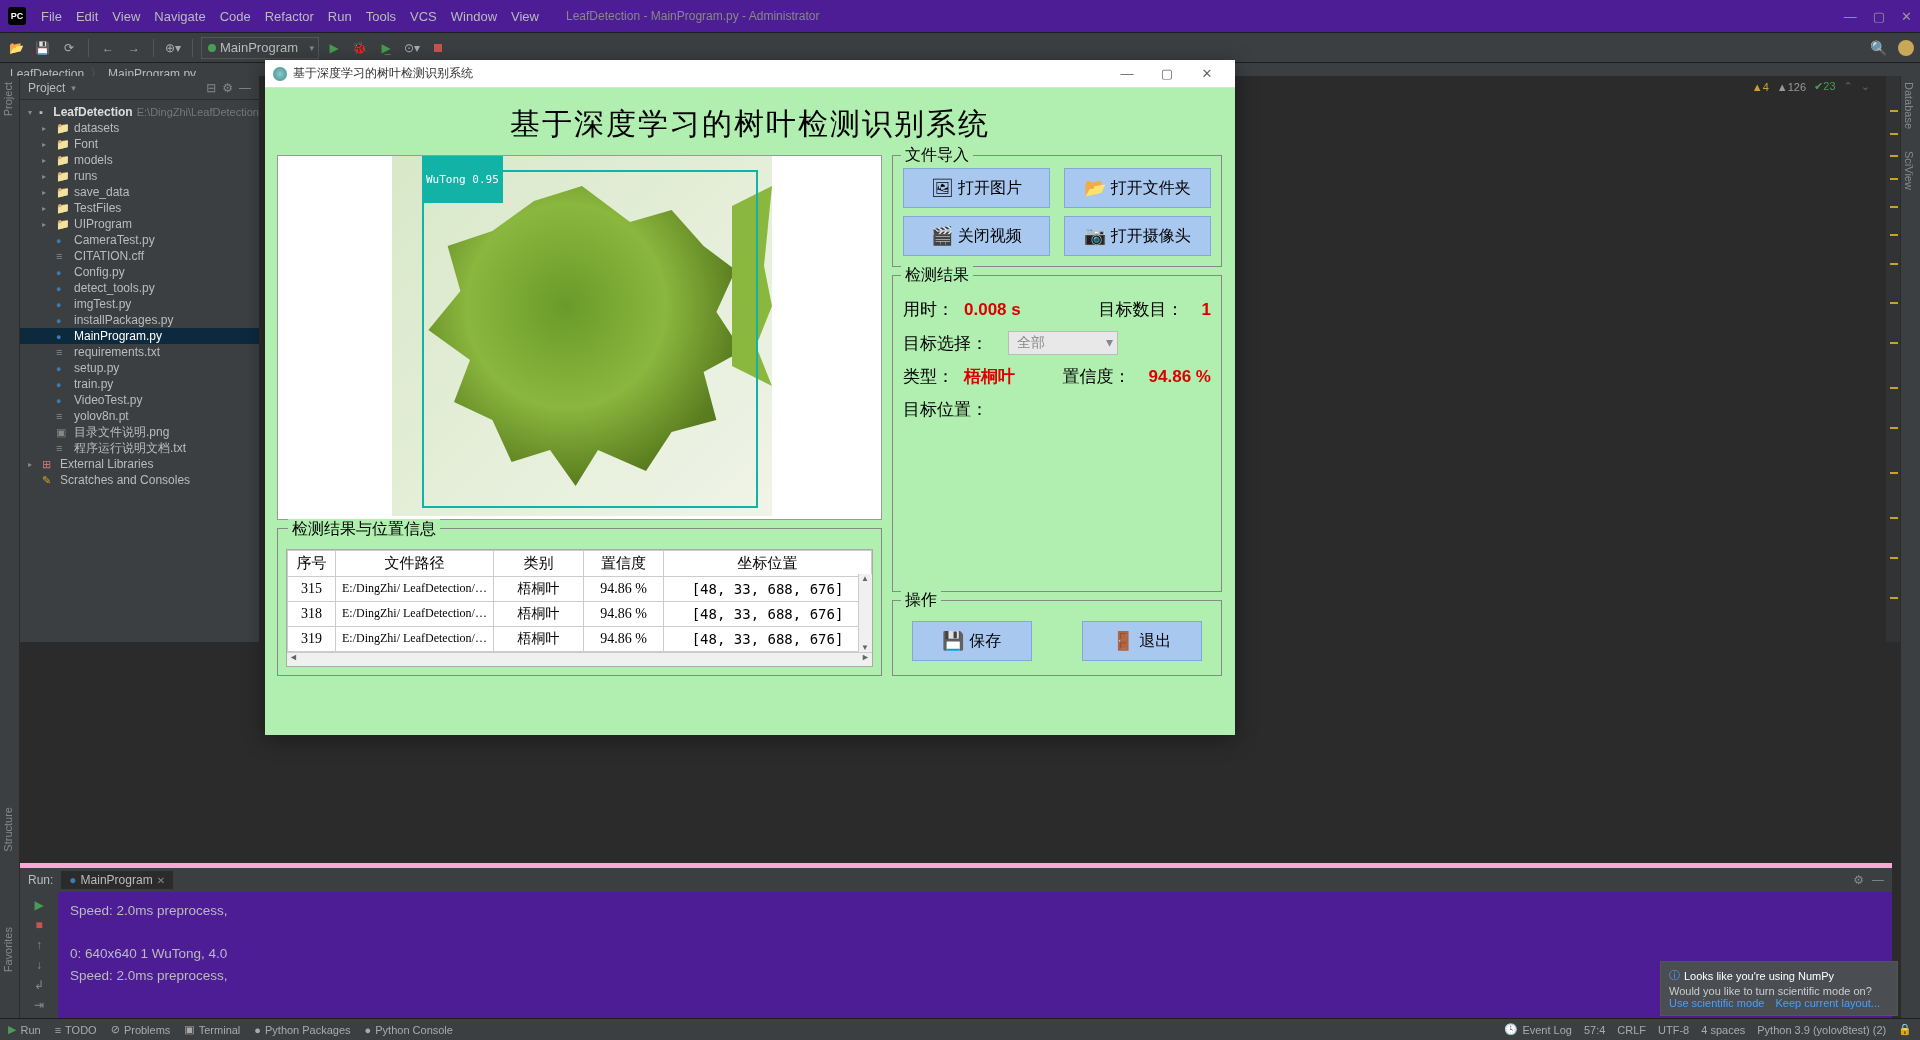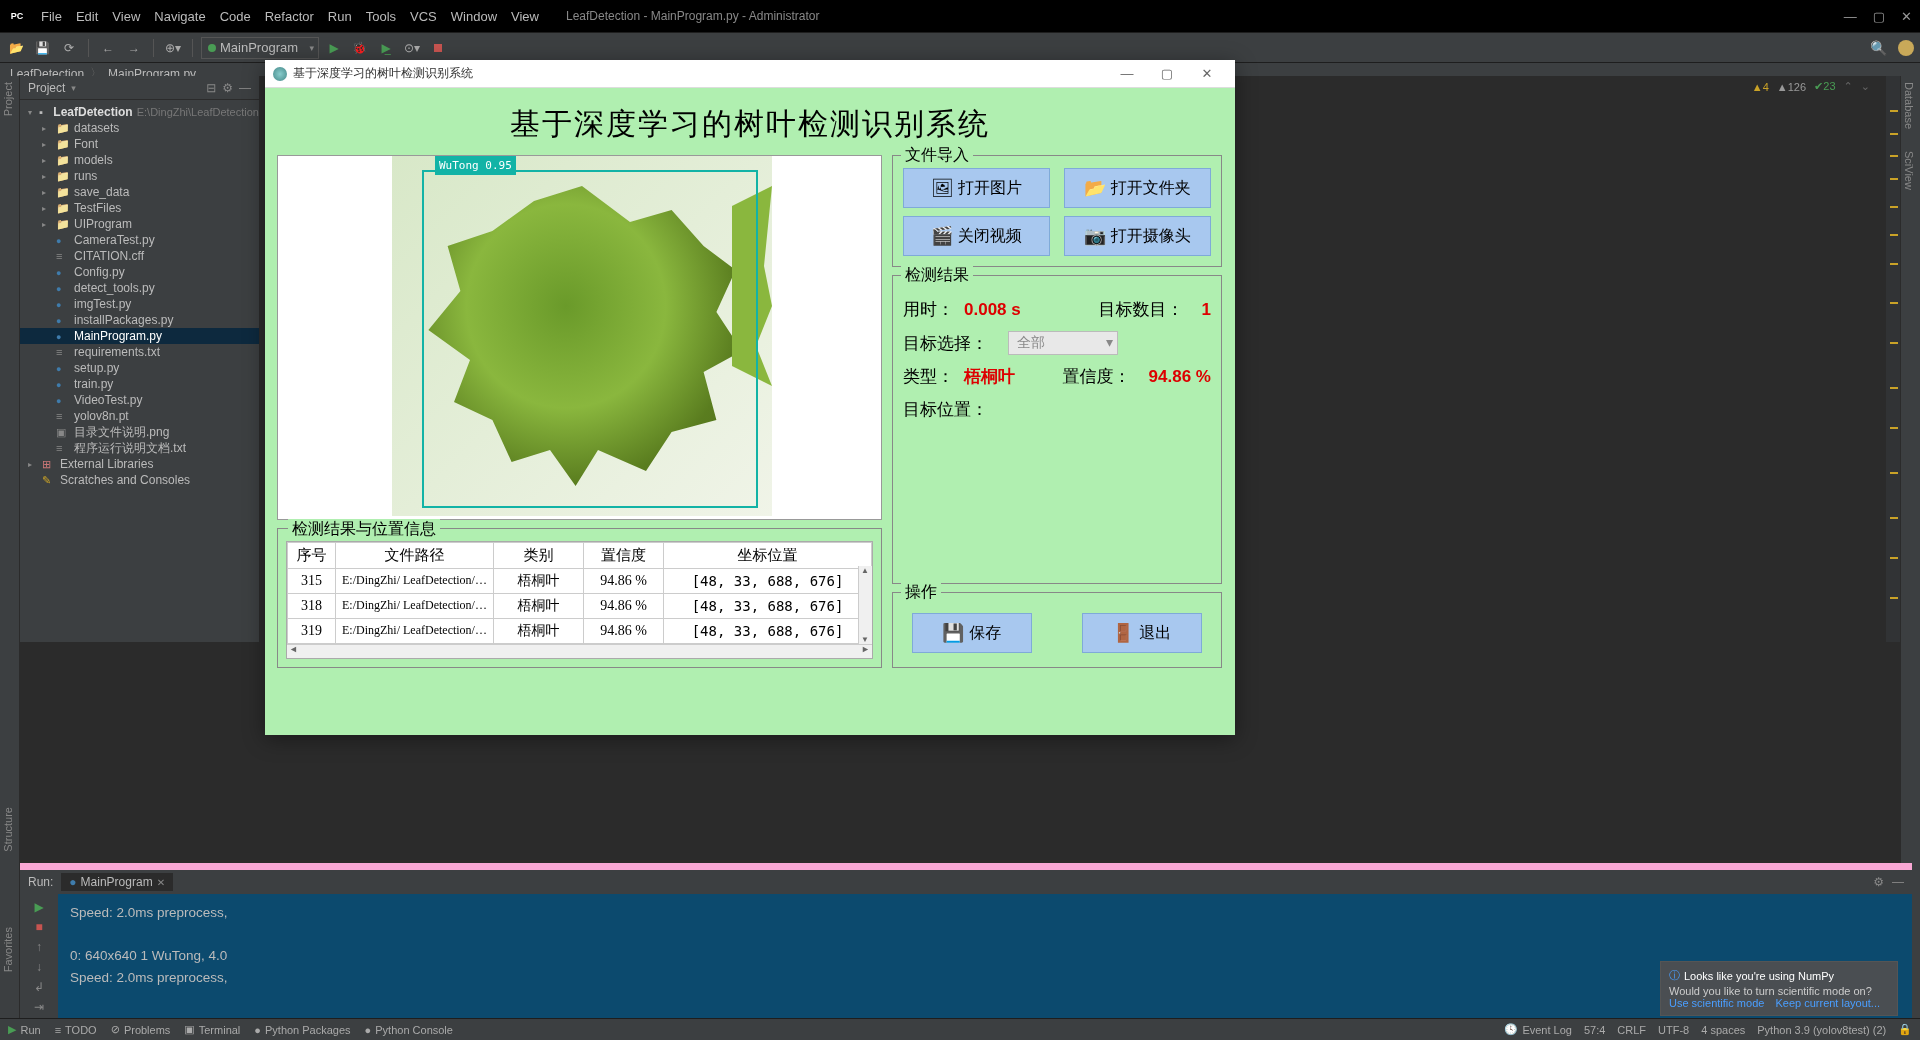--- a/index.html
+++ b/index.html
@@ -1,19 +1,19 @@
 <!DOCTYPE html>
 <html><head>
 <meta charset="utf-8">
 <style>
 * { margin: 0; padding: 0; box-sizing: border-box; font-family: "Segoe UI", Arial, sans-serif; }
 body { background: #2b2b2b; color: #bbb; width: 1920px; height: 1040px; overflow: hidden; position: relative; font-size: 13px; }
 
 
-.menubar { height: 24px; background: #000000; display: flex; align-items: center; padding: 16px 8px; border-bottom: 1px solid #1e1e1e; }
+.menubar { height: 24px; background: #4c1d95; display: flex; align-items: center; padding: 16px 8px; border-bottom: 1px solid #1e1e1e; }
 .menubar .logo { width: 18px; height: 18px; background: #000; border-radius: 3px; margin-right: 8px; display:flex; align-items:center; justify-content:center; color:#fff; font-size:9px; font-weight:bold;}
 .menubar .menu-item { padding: 2px 7px; color: #bbb; cursor: default; }
 .menubar .title-text { margin-left: 20px; color: #888; font-size: 12px; }
 .menubar .win-ctrls { margin-left: auto; display: flex; gap: 16px; color: #999; }
 .menubar .win-ctrls span { cursor: default; }
 
 
 .toolbar { height: 30px; background: #3c3f41; display: flex; align-items: center; padding: 0 6px; border-bottom: 1px solid #1e1e1e; gap: 4px; }
 .toolbar .tb-btn { width: 22px; height: 22px; display:flex; align-items:center; justify-content:center; color:#aaa; font-size:12px; }
 .toolbar .sep { width: 1px; height: 18px; background: #555; margin: 0 4px; }
@@ -51,21 +51,21 @@
 .indent1{ padding-left:22px;}
 
 
 .editor-area{ position:absolute; left:260px; right:20px; top:76px; bottom:398px; background:#2b2b2b; }
 .editor-gutter-right{ position:absolute; right:0; top:0; bottom:0; width:14px; background:#313335;}
 .editor-gutter-right .mark{ position:absolute; right:2px; width:8px; height:2px;}
 .editor-status{ position:absolute; top:4px; right:30px; font-size:11px; color:#888; display:flex; gap:8px; align-items:center;}
 .editor-status .warn{color:#c9a227;} .editor-status .weak{color:#999;} .editor-status .typo{color:#499c54;}
 
 
-.run-panel{ position:absolute; left:20px; right:8px; bottom:22px; height:155px; background:#0c4a6e; border-top:7px solid #f9a8d4;}
+.run-panel{ position:absolute; left:20px; right:28px; bottom:22px; height:155px; background:#4c1d95; border-top:5px solid #f9a8d4;}
 .run-header{ height:24px; background:#3c3f41; display:flex; align-items:center; padding:0 8px; font-size:12px; gap:8px;}
 .run-header .tab{ background:#2b2b2b; padding:2px 8px; display:flex; gap:4px; align-items:center;}
 .run-header .tab .close{color:#888; font-size:10px;}
 .run-header .right-ic{margin-left:auto; display:flex; gap:8px; color:#888;}
 .run-body{ display:flex; height:calc(100% - 24px);}
 .run-sidebar{ width:38px; background:#3c3f41; display:flex; flex-direction:column; align-items:center; gap:6px; padding:6px 0;}
 .run-sidebar .rb{ width:20px; height:20px; display:flex; align-items:center; justify-content:center; color:#888; font-size:12px;}
 .run-console{ flex:1; padding:8px 12px; font-family: "Consolas", monospace; font-size:13.5px; color:#bbb; line-height:1.6; white-space:pre;}
 
 
@@ -89,25 +89,25 @@
 .app-body{ flex:1; background:#b0efb0; padding:10px 12px; position:relative;}
 
 .app-header-title{ text-align:center; font-size:30px; font-family: "SimSun","NSimSun",serif; color:#000; margin:6px 0 10px; letter-spacing:2px; font-weight:500;}
 
 .app-grid{ display:grid; grid-template-columns: 605px 330px; gap:10px;}
 .preview-pane{ background:#fff; height:365px; position:relative; border:1px solid #999;}
 .leaf-img{ position:absolute; left:114px; top:0; width:380px; height:360px; background:linear-gradient(135deg,#d8e8c8,#f0f4e8); overflow:hidden;}
 .leaf-shape{position:absolute; left:30px; top:30px; width:320px; height:300px; background:radial-gradient(ellipse at 45% 40%, #6a9a2a 0%, #8ab73e 40%, #5a7d1f 70%, #4a6818 100%); clip-path: polygon(50% 0%, 65% 12%, 78% 8%, 88% 20%, 98% 28%, 92% 42%, 100% 55%, 88% 62%, 92% 78%, 78% 82%, 70% 95%, 55% 88%, 48% 100%, 40% 88%, 28% 92%, 22% 78%, 10% 72%, 15% 58%, 2% 48%, 12% 35%, 8% 20%, 22% 15%, 35% 5%);}
 .leaf-edge{position:absolute; right:0; top:30px; width:40px; height:200px; background:#8ab73e; clip-path:polygon(0 10%,100% 0,80% 40%,100% 60%,60% 80%,100% 100%,0 90%);}
 .bbox{ position:absolute; left:144px; top:14px; width:336px; height:338px; border:2px solid #12b3a6;}
-.bbox-label{ position:absolute; left:157px; top:0; background:#12b3a6; color:#fff; font-size:11px; font-family:monospace; padding:3px 4px;}
+.bbox-label{ position:absolute; left:144px; top:0; background:#12b3a6; color:#fff; font-size:11px; font-family:monospace; padding:17px 4px;}
 
 .table-pane{ margin-top:8px; border:1px solid #888; background:#b0efb0; width:605px; position:relative;}
 .table-pane .legend{ position:absolute; top:-10px; left:10px; background:#b0efb0; padding:0 4px; font-size:16px; color:#000; font-family:"SimSun",serif;}
-.table-wrap{ margin:12px 8px 8px; background:#fff; border:1px solid #aaa; font-size:14px;}
+.table-wrap{ margin:20px 8px 8px; background:#fff; border:1px solid #aaa; font-size:14px;}
 .tbl{ width:100%; border-collapse:collapse;}
 .tbl th,.tbl td{ border:1px solid #ccc; padding:3px 6px; text-align:center; font-family:"SimSun",serif; color:#000;}
 .tbl th{ background:#fff; font-weight:normal; font-size:15px;}
 .tbl td.path{ text-align:left; font-size:12px; line-height:1.1;}
 .scroll-h{ height:14px; background:#f0f0f0; border-top:1px solid #ccc; position:relative;}
 .scroll-h::before{content:"◄"; position:absolute; left:2px; top:-1px; font-size:9px; color:#666;}
 .scroll-h::after{content:"►"; position:absolute; right:2px; top:-1px; font-size:9px; color:#666;}
 .scroll-v{position:absolute; right:0; top:24px; bottom:14px; width:14px; background:#f0f0f0; border-left:1px solid #ccc;}
 .scroll-v::before{content:"▲"; position:absolute; top:0; left:2px; font-size:8px; color:#666;}
 .scroll-v::after{content:"▼"; position:absolute; bottom:0; left:2px; font-size:8px; color:#666;}

